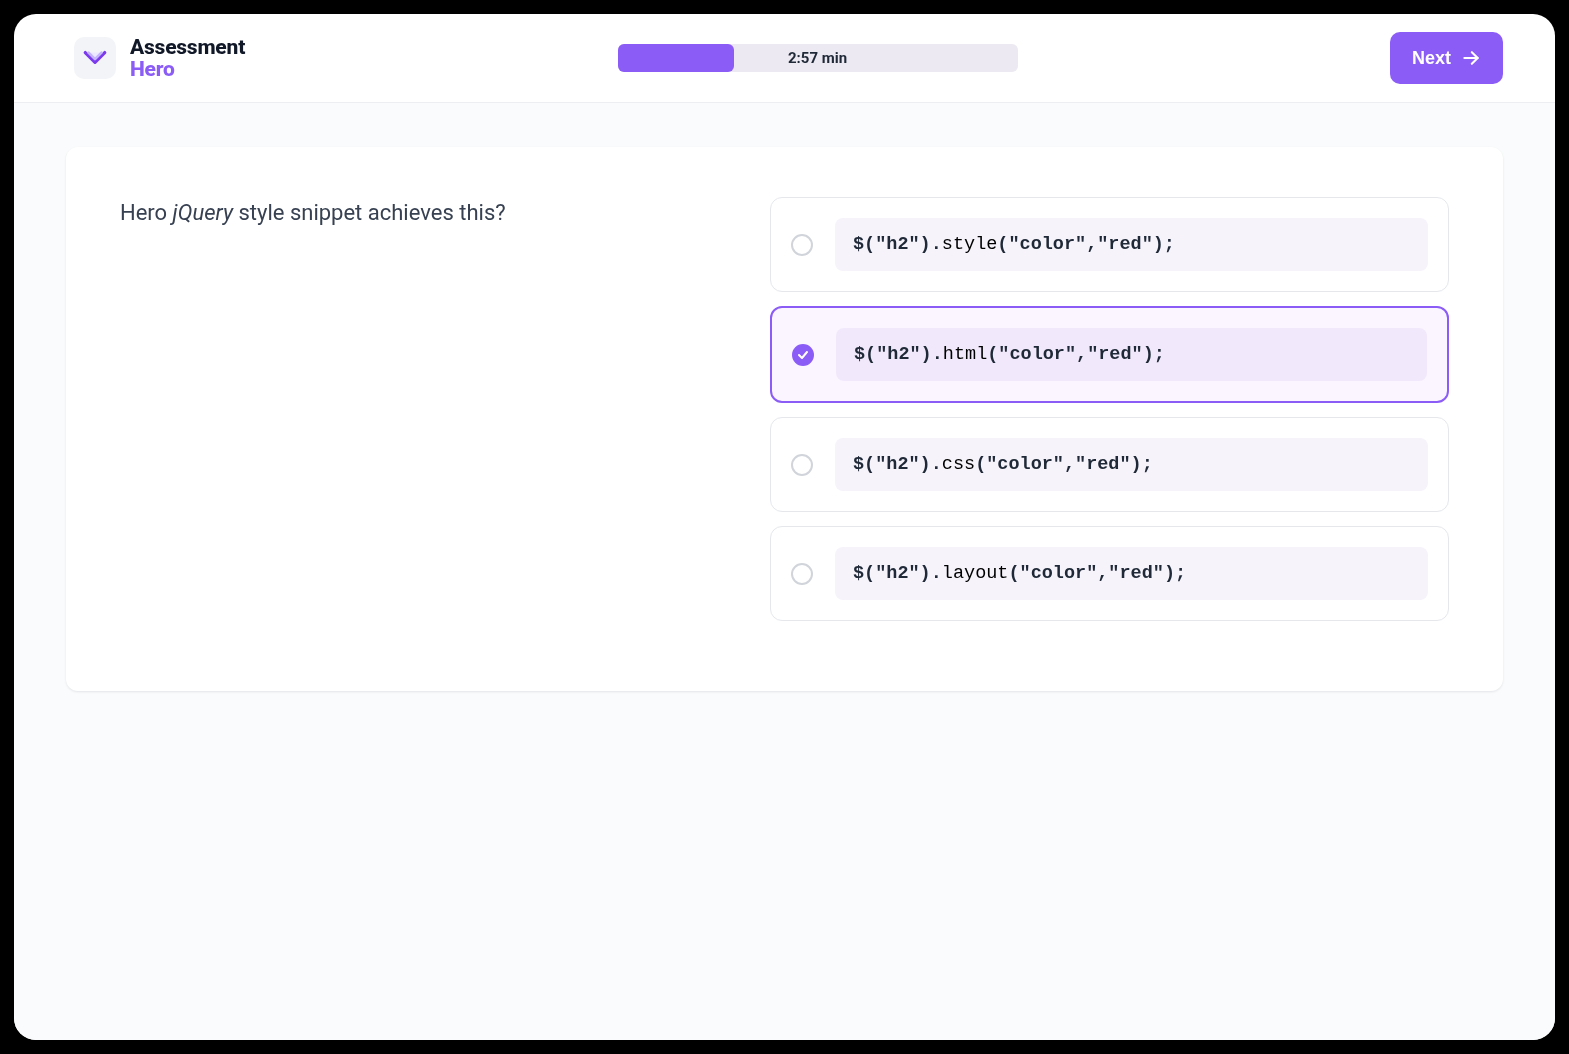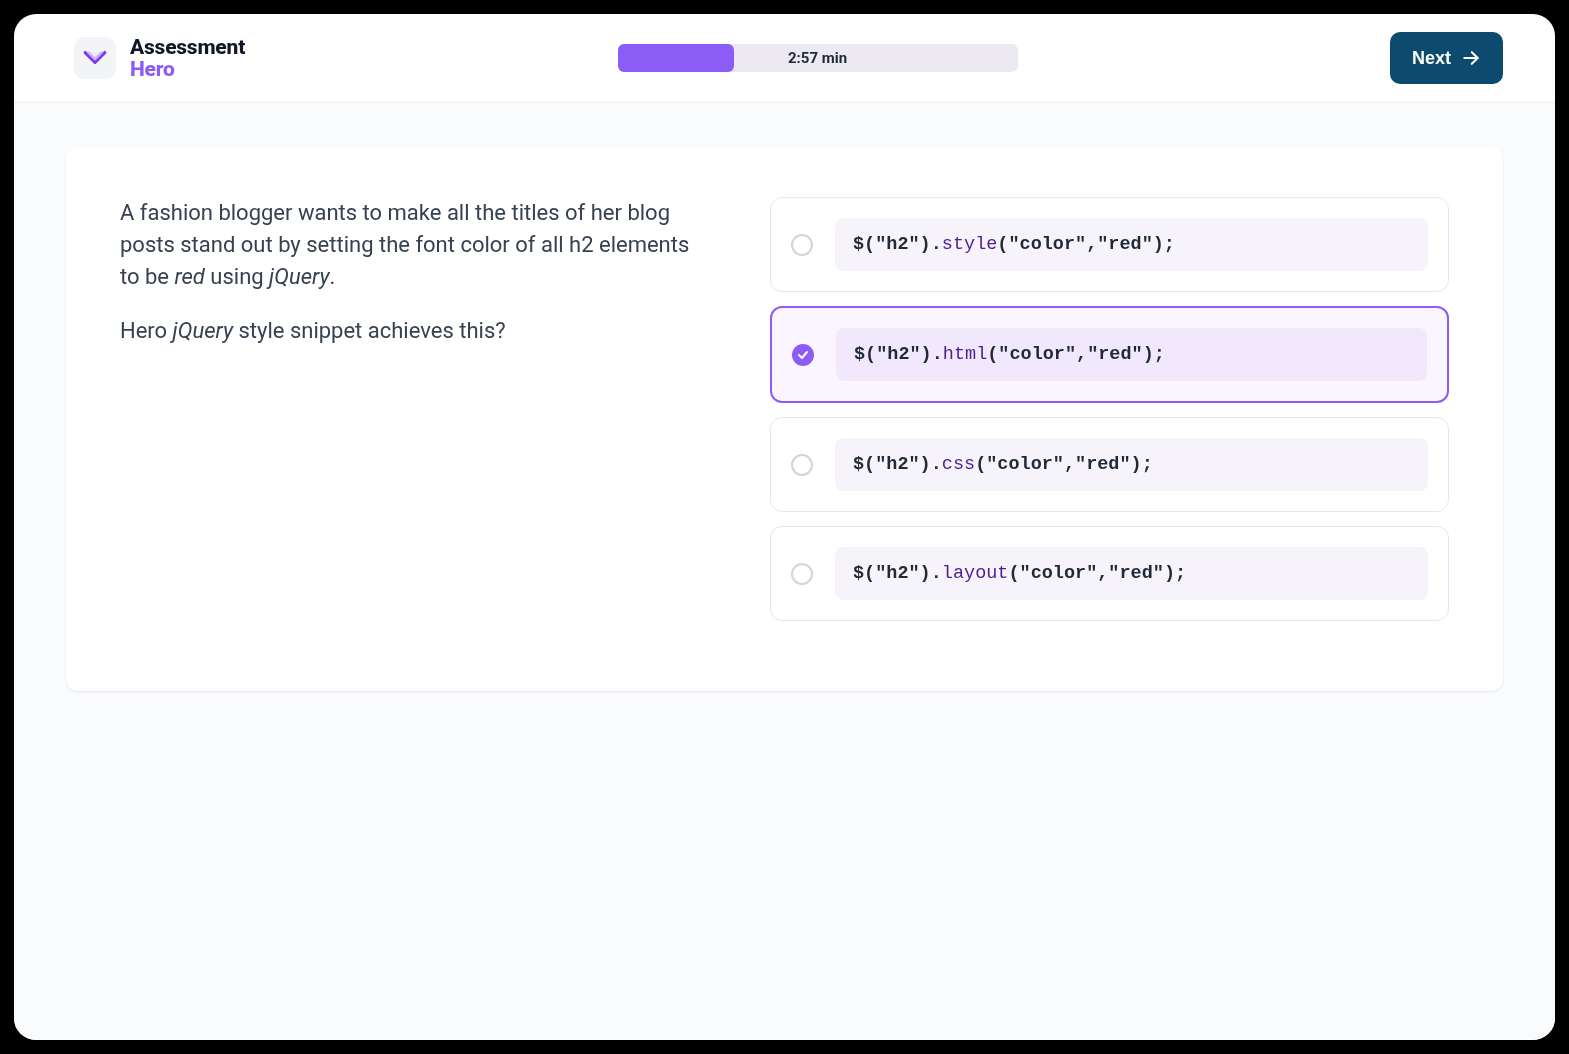--- a/index.html
+++ b/index.html
@@ -69,21 +69,21 @@
   }
   .progress-label {
     position: relative;
     z-index: 1;
     font-size: 15px;
     font-weight: 700;
     color: #1f2937;
   }
   .next-btn-wrap { flex: 0 0 auto; margin-left: auto; }
   .next-btn {
-    background: #0c4a6e;
+    background: #8b5cf6;
     color: #fff;
     border: none;
     border-radius: 10px;
     padding: 0 22px;
     height: 52px;
     font-size: 18px;
     font-weight: 700;
     display: flex;
     align-items: center;
     gap: 10px;
@@ -159,21 +159,21 @@
     padding: 16px 18px;
     font-family: "SFMono-Regular", Consolas, "Liberation Mono", Menlo, monospace;
     font-size: 18.5px;
     color: #4b5563;
     white-space: pre;
     overflow-x: auto;
   }
   .option.selected .code-box {
     background: #f1e9fb;
   }
-  .tok-fn { color: #4c1d95; }
+  .tok-fn { color: #000000; }
   .tok-sel { color: #1f2937; font-weight: 600; }
   .tok-str { color: #1f2937; font-weight: 600; }
 </style>
 </head>
 <body>
 
 <div class="frame">
 
   <div class="header">
     <div class="logo-wrap">
@@ -206,23 +206,20 @@
       </button>
     </div>
   </div>
 
   <div class="main">
     <div class="card">
 
       <div class="q-col">
         <div class="q-text">
           <p>
-            <span>A fashion blogger wants to make all the titles of her blog posts stand out by setting the font color of all h2 elements to be </span><em>red</em><span> using </span><em>jQuery</em><span>.</span>
-          </p>
-          <p>
             <span>Hero </span><em>jQuery</em><span> style snippet achieves this?</span>
           </p>
         </div>
       </div>
 
       <div class="a-col">
 
         <div class="option">
           <div class="radio">
             

